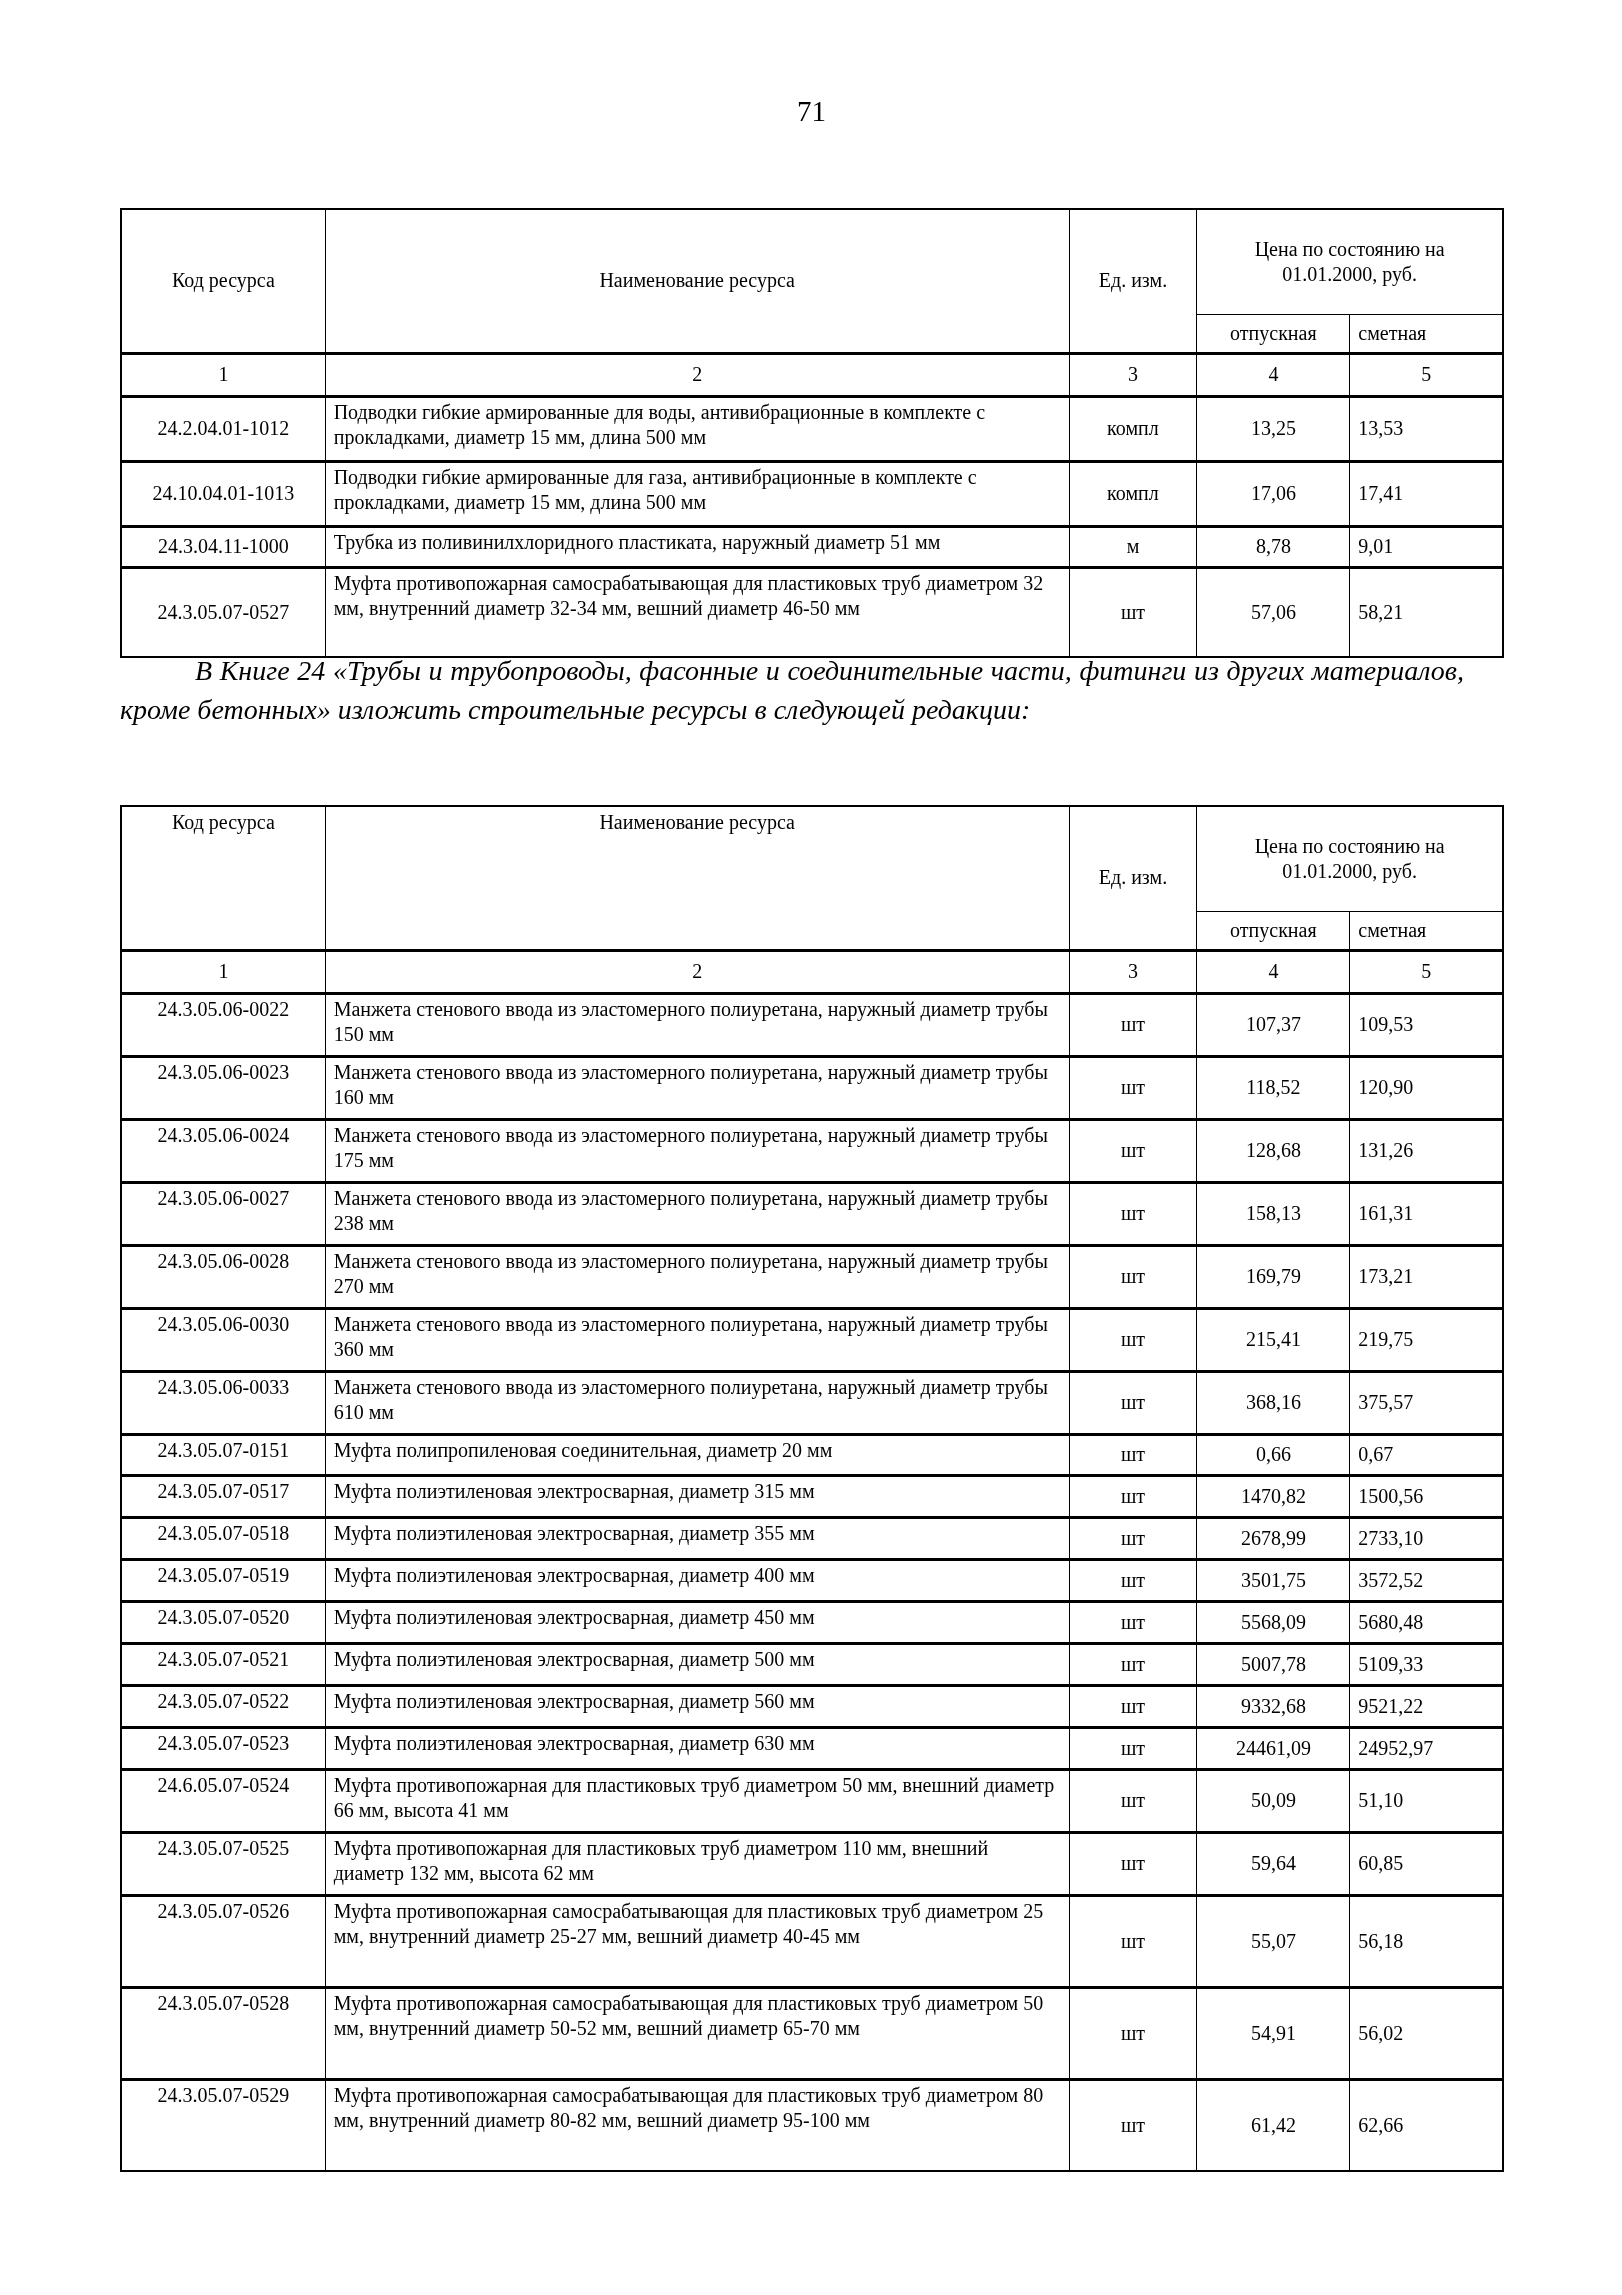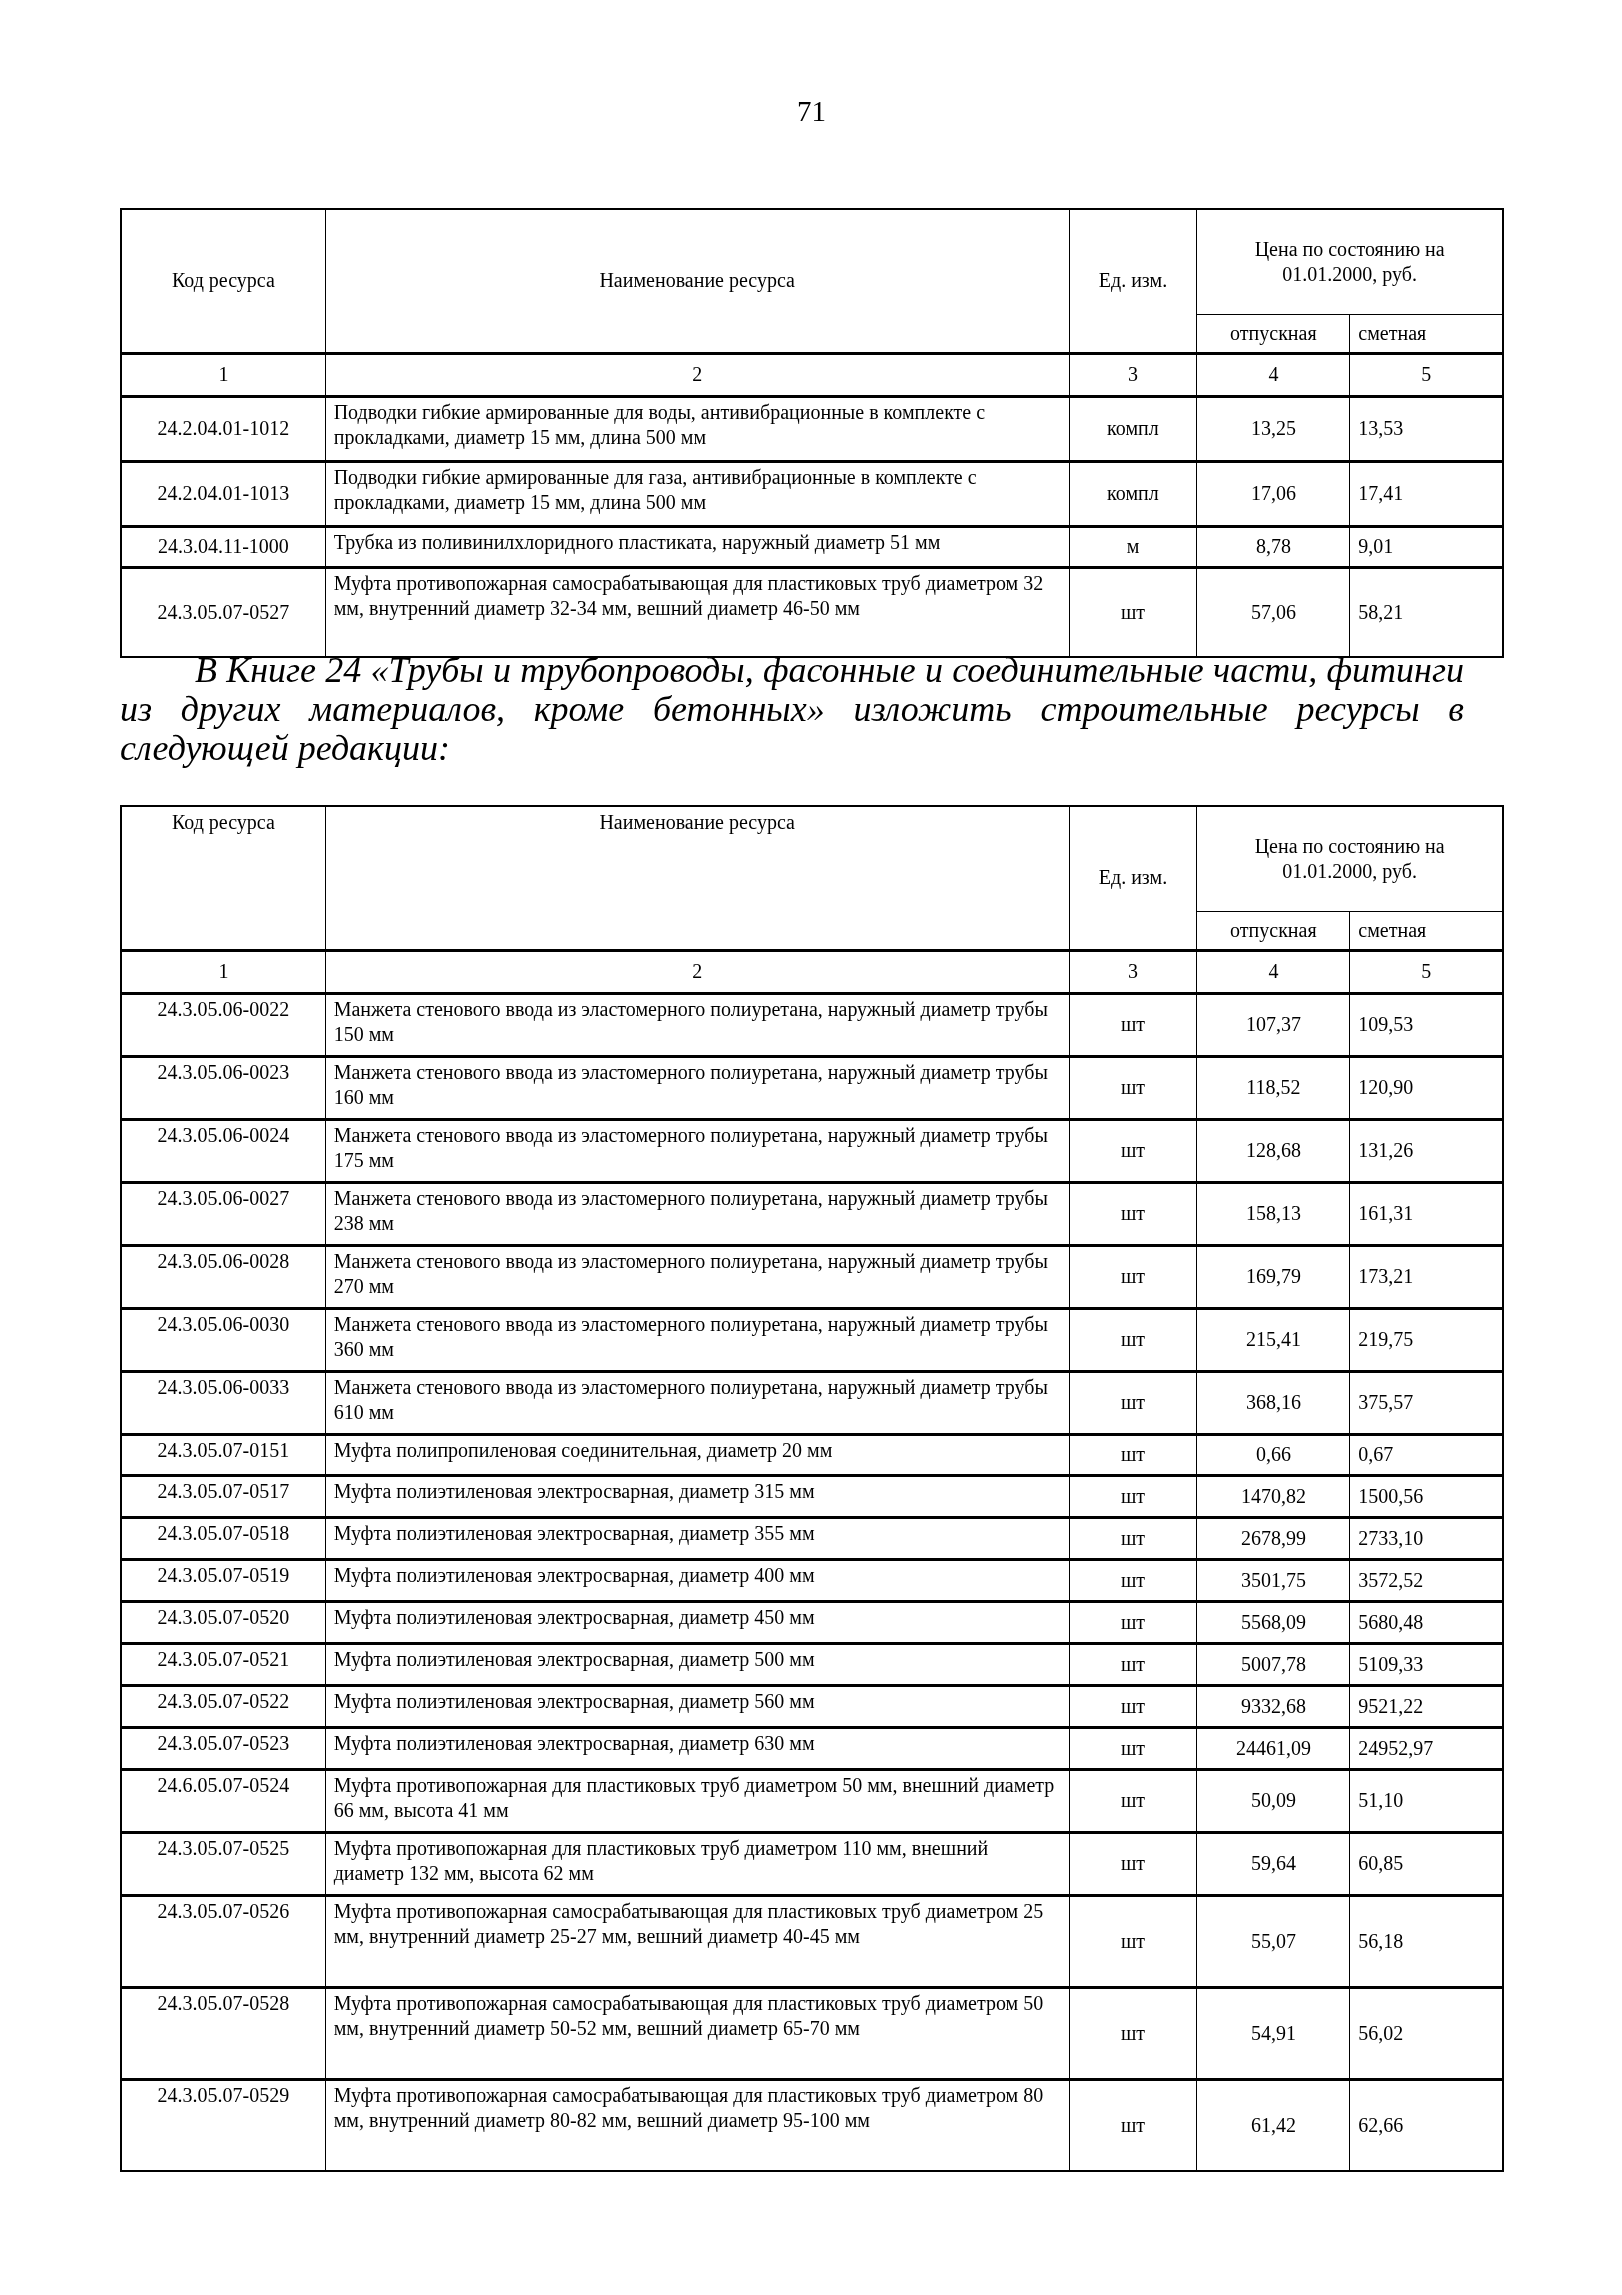--- a/index.html
+++ b/index.html
@@ -14,21 +14,21 @@
   .c-unit { width: 111px; text-align: center; vertical-align: middle; }
   .c-p1 { width: 144px; text-align: center; vertical-align: middle; }
   .c-p2 { width: 144px; text-align: left; vertical-align: middle; }
   th { text-align: center; vertical-align: middle; }
   #t1 { top: 208px; }
   #t1 td.c-code { vertical-align: middle; }
   #t2 { top: 805px; }
   .head-main { height: 105px; }
   .head-sub { height: 39px; }
   .num-row td { text-align: center; vertical-align: middle; height: 35px; }
-  .para { position: absolute; left: 120px; width: 1344px; top: 651px; font-style: italic; font-size: 36px; line-height: 39px; text-align: justify; text-indent: 75px; }
+  .para { position: absolute; left: 120px; width: 1344px; top: 651px; font-style: italic; font-size: 28px; line-height: 39px; text-align: justify; text-indent: 75px; }
 </style>
 </head>
 <body>
 
 <div class="page-number">71</div>
 
 <table class="res" id="t1">
   <thead>
     <tr class="head-main">
       <th class="c-code" rowspan="2" style="vertical-align:middle;text-align:center">Код ресурса</th>
@@ -50,21 +50,21 @@
   </thead>
   <tbody id="t1-body">
       <tr class="thick-top" style="height: 65px;">
         <td class="c-code">24.2.04.01-1012</td>
         <td class="c-name">Подводки гибкие армированные для воды, антивибрационные в комплекте с прокладками, диаметр 15 мм, длина 500 мм</td>
         <td class="c-unit">компл</td>
         <td class="c-p1">13,25</td>
         <td class="c-p2">13,53</td>
       </tr>
       <tr class="thick-top" style="height: 65px;">
-        <td class="c-code">24.2.04.01-1013</td>
+        <td class="c-code">24.10.04.01-1013</td>
         <td class="c-name">Подводки гибкие армированные для газа, антивибрационные в комплекте с прокладками, диаметр 15 мм, длина 500 мм</td>
         <td class="c-unit">компл</td>
         <td class="c-p1">17,06</td>
         <td class="c-p2">17,41</td>
       </tr>
       <tr class="thick-top" style="height: 41px;">
         <td class="c-code">24.3.04.11-1000</td>
         <td class="c-name">Трубка из поливинилхлоридного пластиката, наружный диаметр 51 мм</td>
         <td class="c-unit">м</td>
         <td class="c-p1">8,78</td>

